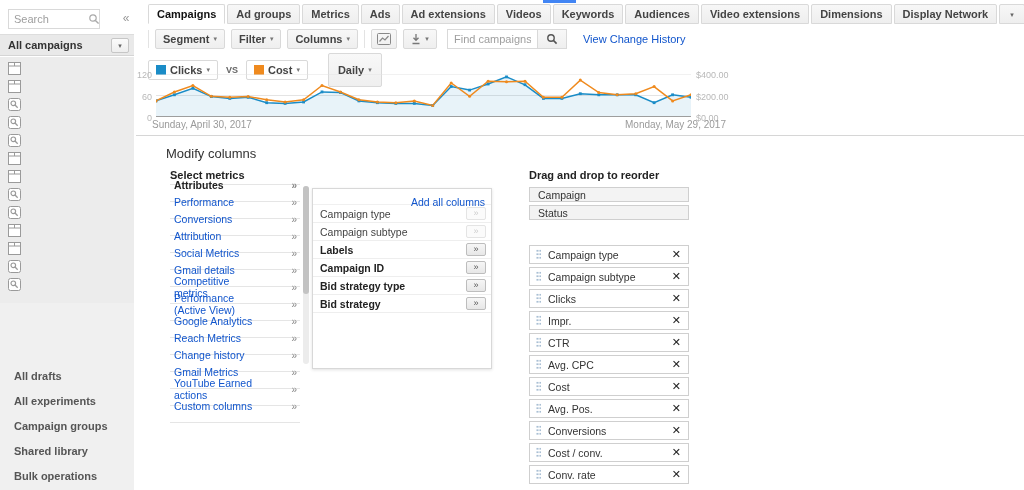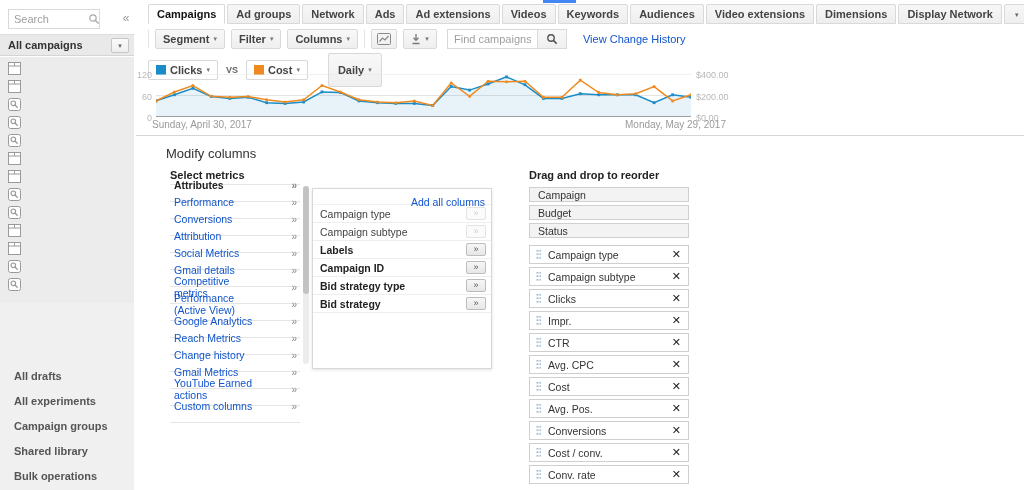--- a/index.html
+++ b/index.html
@@ -214,21 +214,21 @@
     </div>
 </div>
 
 <div class="main">
 
   <div class="tabbar">
     <div class="tablist">
 
     <div class="tab active">Campaigns</div>
         <div class="tab">Ad groups</div>
-        <div class="tab">Network</div>
+        <div class="tab">Metrics</div>
         <div class="tab">Ads</div>
         <div class="tab">Ad extensions</div>
         <div class="tab">Videos</div>
         <div class="tab">Keywords</div>
         <div class="tab">Audiences</div>
         <div class="tab">Video extensions</div>
         <div class="tab">Dimensions</div>
         <div class="tab">Display Network</div>
       </div>
     <div class="tab tab-more"><span>▾</span></div>
@@ -469,21 +469,20 @@
             <span class="col-label">Bid strategy</span>
             <span class="add-btn">»</span>
           </div>
         </div>
     </div>
 
     <div class="reorder-title">Drag and drop to reorder</div>
     <div class="fixed-list">
 
     <div class="fixed-item">Campaign</div>
-        <div class="fixed-item">Budget</div>
         <div class="fixed-item">Status</div>
       </div>
     <div class="drag-list">
 
     <div class="drag-item">
           <span class="drag-handle"></span>
           <span class="drag-label">Campaign type</span>
           <span class="remove-x">✕</span>
         </div>
         <div class="drag-item">

